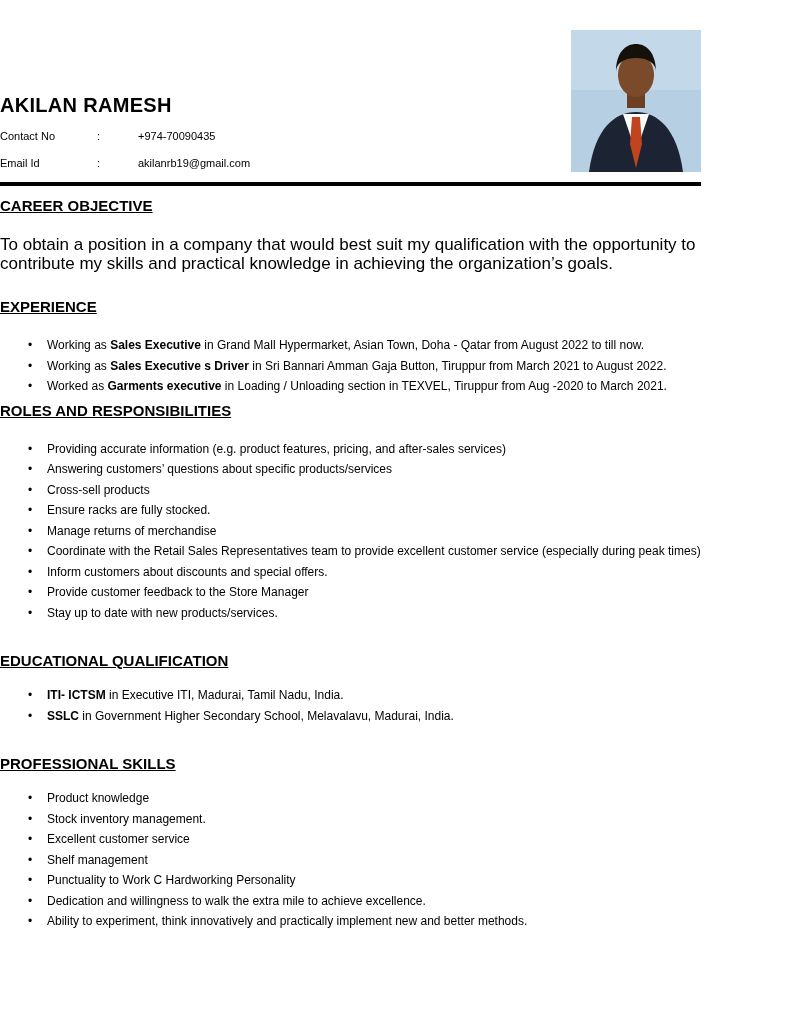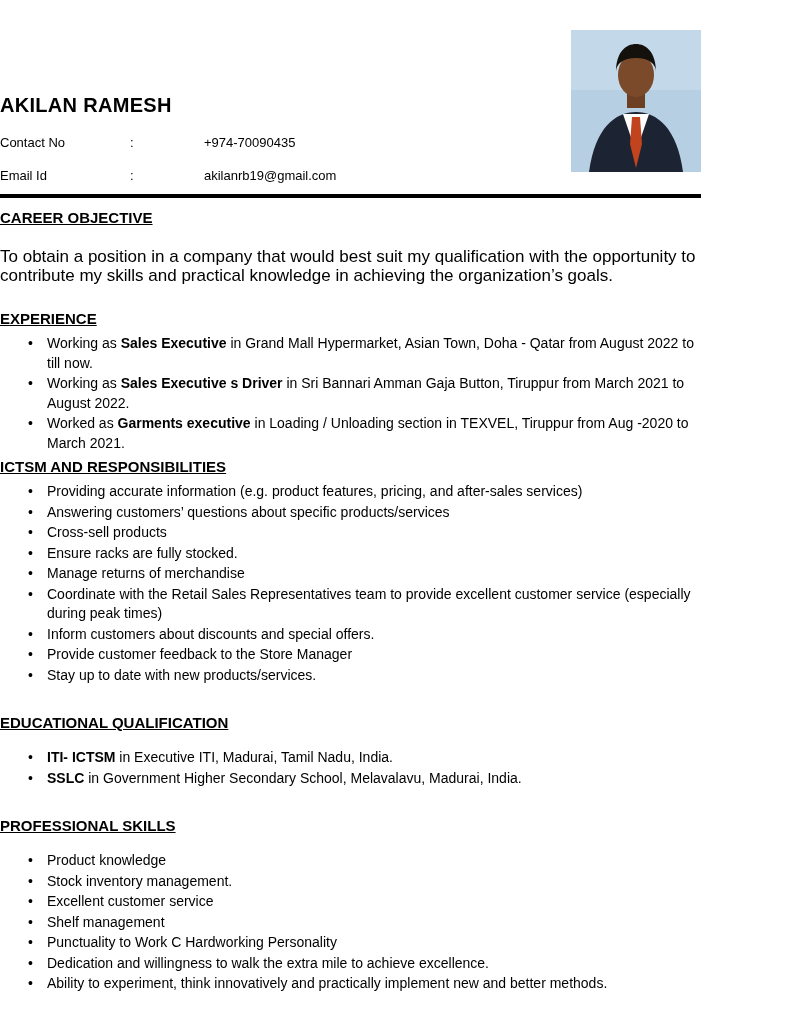--- a/index.html
+++ b/index.html
@@ -21,24 +21,23 @@
   .header { position: relative; }
   .name {
     margin: 0;
     padding-top: 94px;
     font-size: 20px;
     font-weight: bold;
     letter-spacing: 0.3px;
   }
   .contact-row {
     display: flex;
-    font-size: 13px;
-    margin-top: 18px;
+    font-size: 11px;
+    margin-top: 12px;
     line-height: 15px;
-    gap: 33px;
   }
   .contact-label { width: 97px; }
   .contact-colon { width: 41px; }
   .contact-value { }
   .photo {
     position: absolute;
     top: 30px;
     right: 0px;
     width: 130px;
     height: 142px;
@@ -60,23 +59,23 @@
   .mt-sm { margin-top: 12px; }
   .mt-md { margin-top: 26px; }
   .mt-lg { margin-top: 30px; }
   .para {
     margin: 21px 0 0 0;
     font-size: 17px;
     line-height: 19px;
   }
   ul.bullets {
     list-style: none;
-    margin: 7px 0 0 0;
+    margin: 21px 0 0 0;
     padding: 0 0 0 28px;
-    font-size: 14px;
+    font-size: 12px;
   }
   ul.bullets.gap { margin-top: 17px; }
   ul.bullets li {
     position: relative;
     padding-left: 19px;
     line-height: 19.5px;
     margin-bottom: 1px;
   }
   ul.bullets li::before {
     content: "\2022";
@@ -128,21 +127,21 @@
     <div class="section">
       <h2 class="section-heading mt-md">EXPERIENCE</h2>
       <ul class="bullets">
           <li><span>Working as </span><span class="bold">Sales Executive</span><span> in Grand Mall Hypermarket, Asian Town, Doha - Qatar from August 2022 to till now.</span></li>
           <li><span>Working as </span><span class="bold">Sales Executive s Driver</span><span> in Sri Bannari Amman Gaja Button, Tiruppur from March 2021 to August 2022.</span></li>
           <li><span>Worked as </span><span class="bold">Garments executive</span><span> in Loading / Unloading section in TEXVEL, Tiruppur from Aug -2020 to March 2021.</span></li>
         </ul>
     </div>
 
     <div class="section">
-      <h2 class="section-heading" style="margin-top:6px;">ICTSM AND RESPONSIBILITIES</h2>
+      <h2 class="section-heading" style="margin-top:6px;">ROLES AND RESPONSIBILITIES</h2>
       <ul class="bullets">
           <li><span>Providing accurate information (e.g. product features, pricing, and after-sales services)</span></li>
           <li><span>Answering customers’ questions about specific products/services</span></li>
           <li><span>Cross-sell products</span></li>
           <li><span>Ensure racks are fully stocked.</span></li>
           <li><span>Manage returns of merchandise</span></li>
           <li><span>Coordinate with the Retail Sales Representatives team to provide excellent customer service (especially during peak times)</span></li>
           <li><span>Inform customers about discounts and special offers.</span></li>
           <li><span>Provide customer feedback to the Store Manager</span></li>
           <li><span>Stay up to date with new products/services.</span></li>

